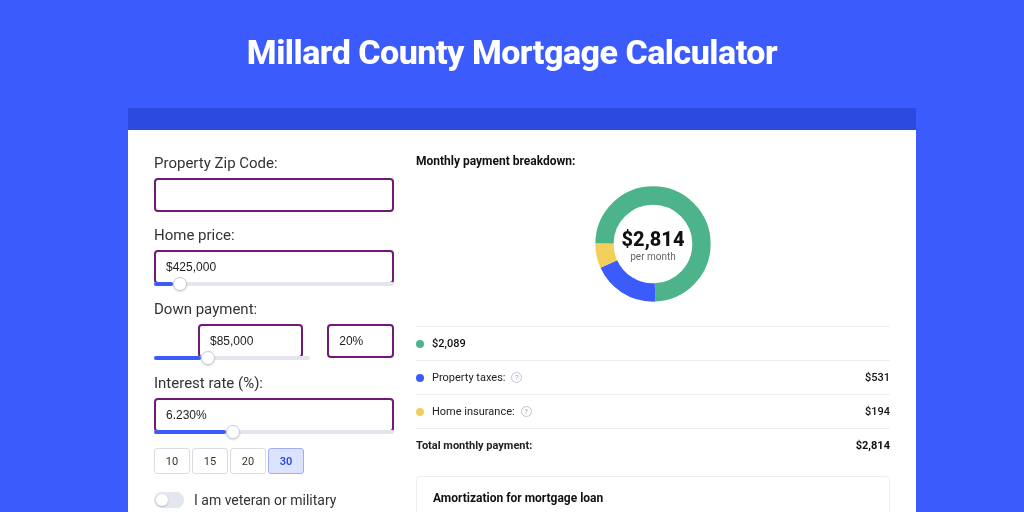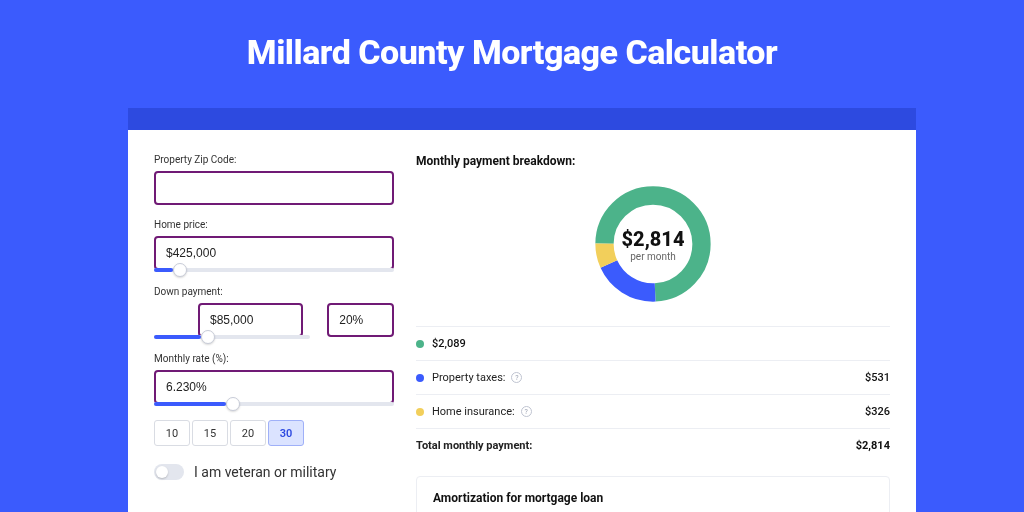--- a/index.html
+++ b/index.html
@@ -35,21 +35,21 @@
     bottom: 0;
     background: #fff;
     padding: 24px 26px 0;
     display: flex;
     gap: 22px;
   }
   .col-left { width: 240px; flex-shrink: 0; }
   .col-right { flex: 1; }
 
   .field-label {
-    font-size: 10px; color: #333; margin-bottom: 6px; display: block;
+    font-size: 15px; color: #333; margin-bottom: 6px; display: block;
   }
   .text-input {
     width: 100%;
     height: 34px;
     border: 2px solid #701a75;
     border-radius: 4px;
     padding: 0 10px;
     font-size: 12px;
     color: #222;
     background: #fff;
@@ -163,21 +163,21 @@
     <div class="row-pair">
       <input class="text-input" value="$85,000" style="">
       <input class="text-input" value="20%" style="">
     </div>
     <div class="slider-track" style="width:65%">
       <div class="slider-fill" style="width:30%"></div>
       <div class="slider-thumb" style="left:30%"></div>
     </div>
     <div class="gap-v"></div>
 
-    <label class="field-label">Monthly rate (%):</label>
+    <label class="field-label">Interest rate (%):</label>
     <input class="text-input" value="6.230%" style="">
     <div class="slider-track">
       <div class="slider-fill" style="width:30%"></div>
       <div class="slider-thumb" style="left:30%"></div>
     </div>
     <div class="gap-v"></div>
 
     <div class="period-group">
       <div class="period-btn">10</div>
       <div class="period-btn">15</div>
@@ -220,21 +220,21 @@
         <span class="info-ic">?</span>
       </span>
       <span class="legend-value">$531</span>
     </div>
     <div class="legend-row">
       <span class="legend-dot" style="background:#f2cf5b"></span>
       <span class="legend-label">
         <span>Home insurance:</span>
         <span class="info-ic">?</span>
       </span>
-      <span class="legend-value">$326</span>
+      <span class="legend-value">$194</span>
     </div>
     <div class="legend-row total">
       <span class="legend-label">Total monthly payment:</span>
       <span class="legend-value">$2,814</span>
     </div>
 
     <div class="amort-box">
       <div class="amort-title">Amortization for mortgage loan</div>
 
     </div>

